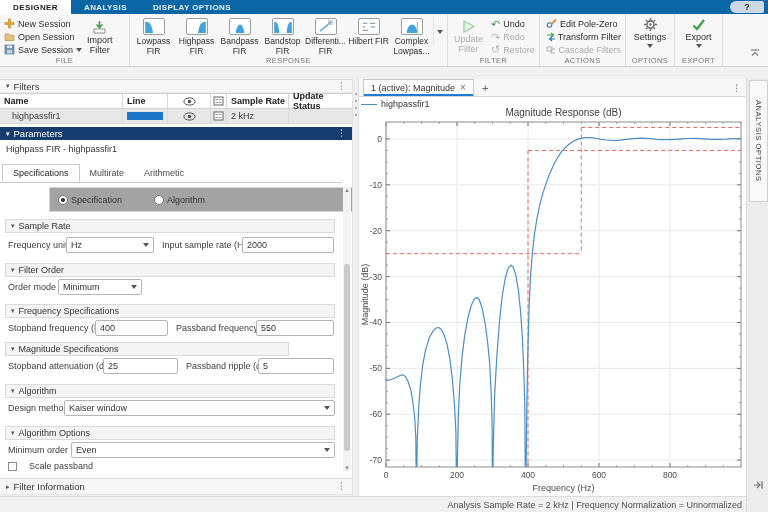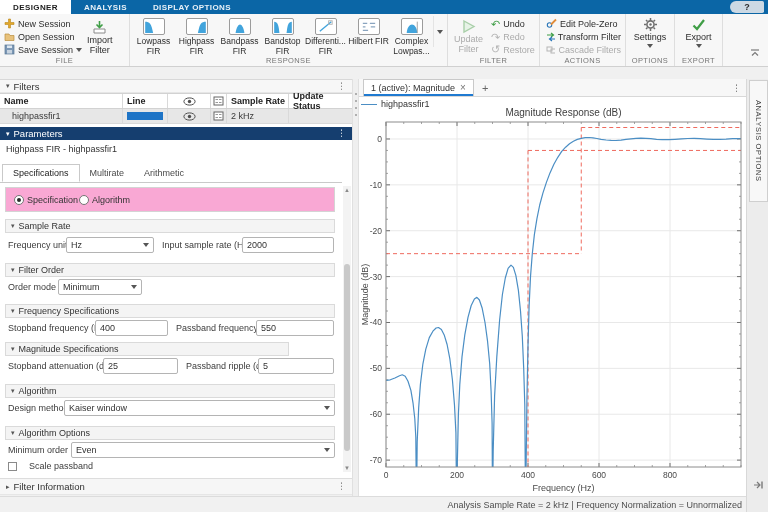--- a/index.html
+++ b/index.html
@@ -36,21 +36,21 @@
   .dots { margin-left:auto; color:#666; font-size:9px; line-height:1; }
   .tri { font-size:7px; color:#555; }
   .thead { position:absolute; display:flex; font-size:9px; font-weight:bold; color:#222; border-top:1px solid #d2d2d2; border-bottom:1px solid #d2d2d2; background:#fff; }
   .trow { position:absolute; display:flex; font-size:9px; color:#3a3a3a; background:#e7e7e7; border-bottom:1px solid #d9d9d9; }
   .cell { border-right:1px solid #d9d9d9; display:flex; align-items:center; padding-left:4px; height:100%; }
   .cell.center { justify-content:center; padding-left:0; }
   .navy { background:#153e6f; color:#fff; border-bottom:none; }
   .navy .tri { color:#fff; } .navy .dots { color:#fff; }
   .ptab { padding:0 10px; font-size:9px; color:#4a4a4a; display:flex; align-items:center; height:100%; }
   .ptab.active { background:#fff; border:1px solid #c9c9c9; border-bottom:1px solid #fff; color:#222; }
-  .group-box { position:absolute; border:1px solid #d4d4d4; display:flex; align-items:center; gap:1px; padding-left:8px; background:#f9a8d4; }
+  .group-box { position:absolute; border:1px solid #d4d4d4; display:flex; align-items:center; gap:32px; padding-left:8px; background:#a3a3a3;margin-left:44px; }
   .radio { width:10px; height:10px; border:1px solid #757575; border-radius:50%; display:flex; align-items:center; justify-content:center; background:#fff; }
   .radio .dot { width:4px; height:4px; border-radius:50%; background:#2a2a2a; display:none; }
   .radio.checked .dot { display:block; }
   .rlabel { font-size:9px; color:#333; margin-left:3px; }
   .bar { position:absolute; height:14px; background:#f4f4f4; border:1px solid #dadada; display:flex; align-items:center; gap:4px; padding-left:5px; font-size:9px; color:#333; }
   .frow { position:absolute; height:18px; font-size:9px; color:#3c3c3c; }
   .frow > span { position:absolute; top:4px; white-space:nowrap; }
   .tinput { position:absolute; height:16px; border:1px solid #b4b4b4; border-radius:2px; background:#fff; font-size:9px; color:#333; padding:0 4px; font-family:"Liberation Sans",sans-serif; }
   .tselect { position:absolute; height:16px; border:1px solid #b4b4b4; border-radius:2px; background:#fff; font-size:9px; color:#333; display:flex; align-items:center; padding:0 4px; }
   .tselect .caret { margin-left:auto; }

